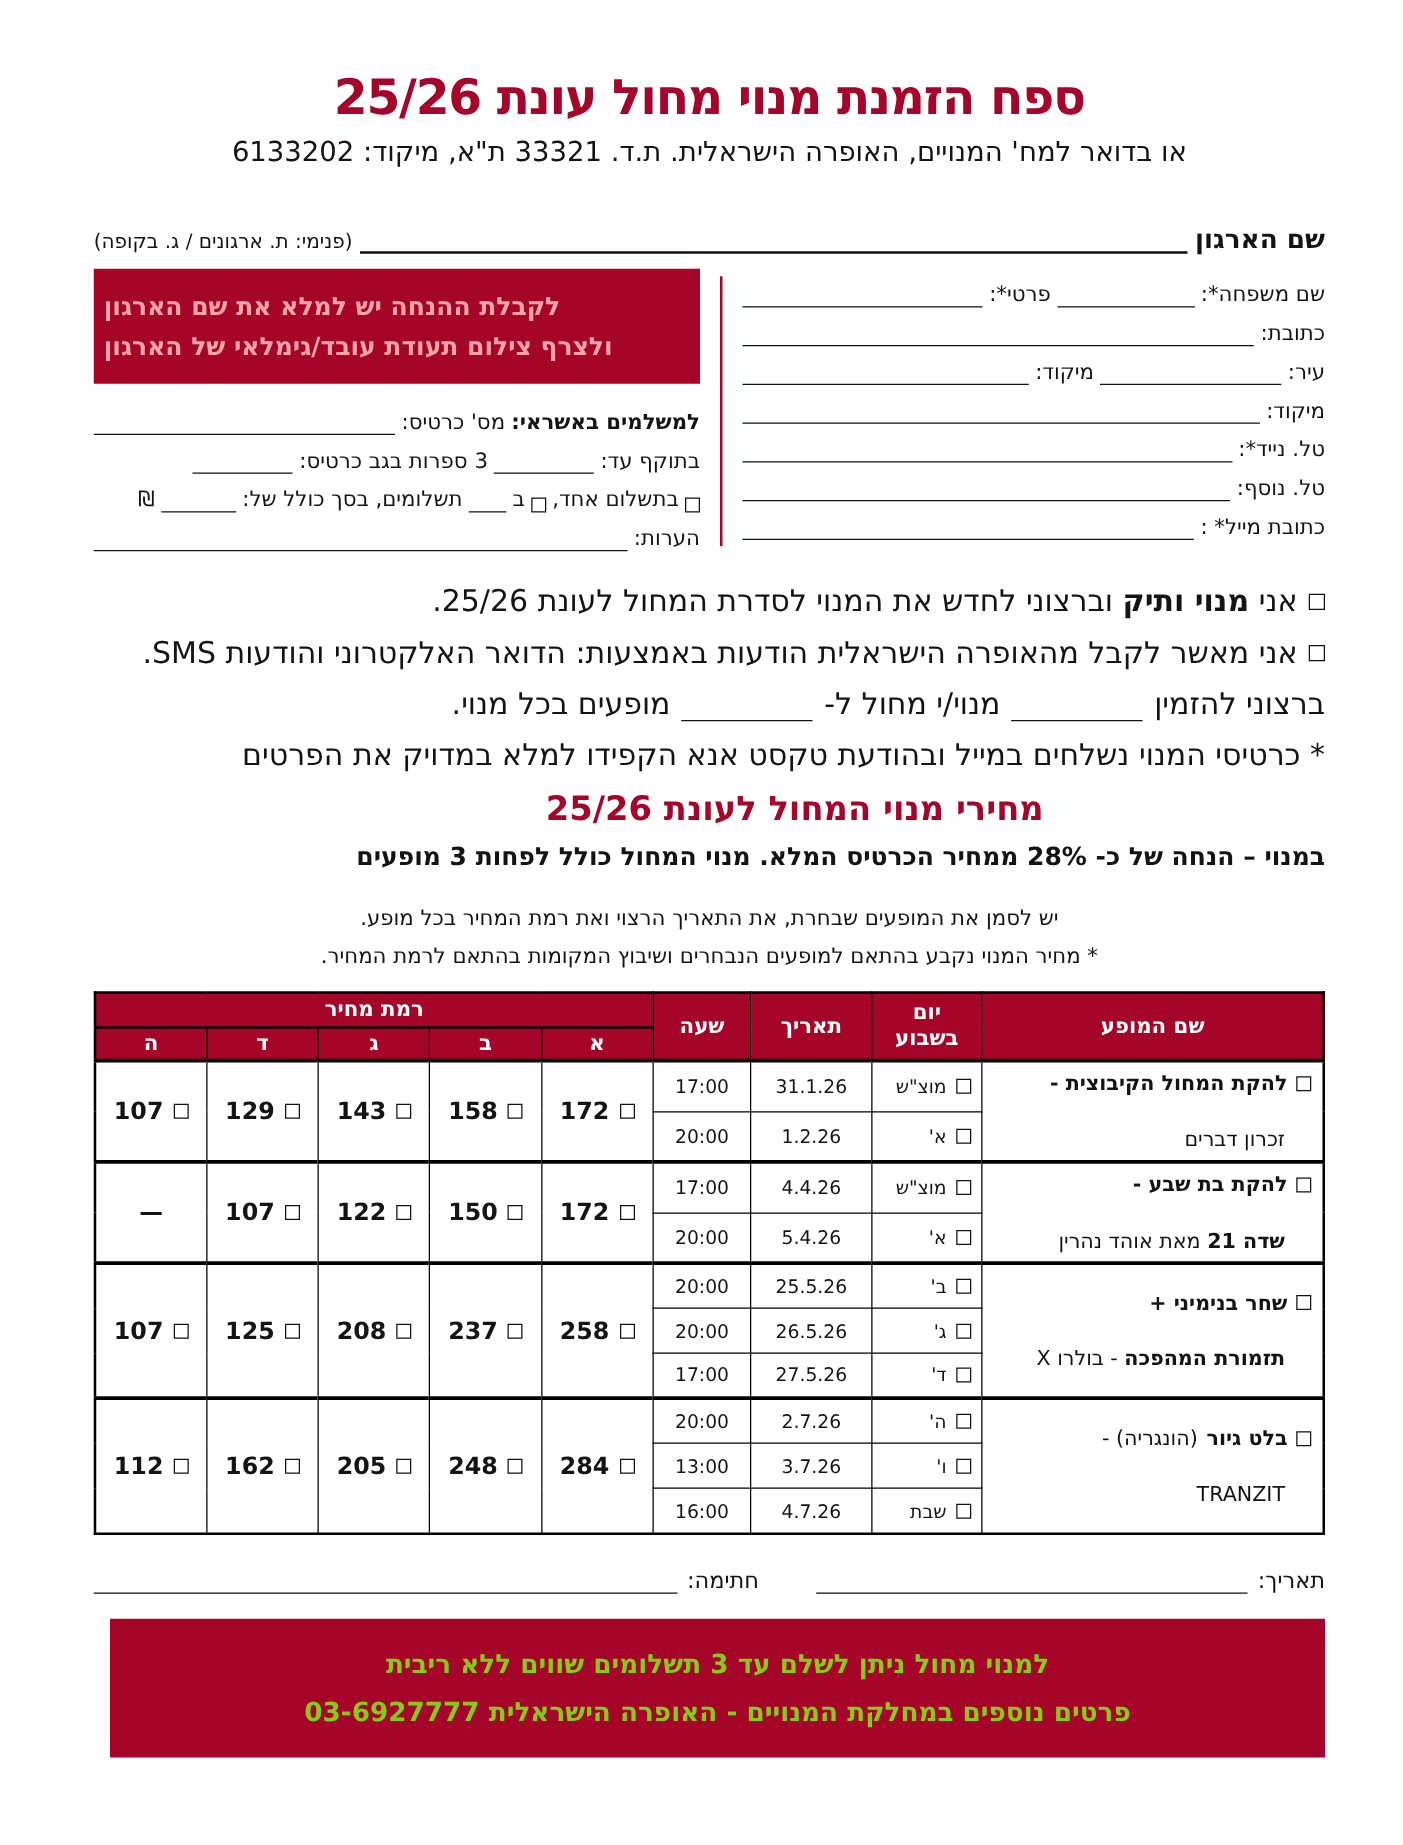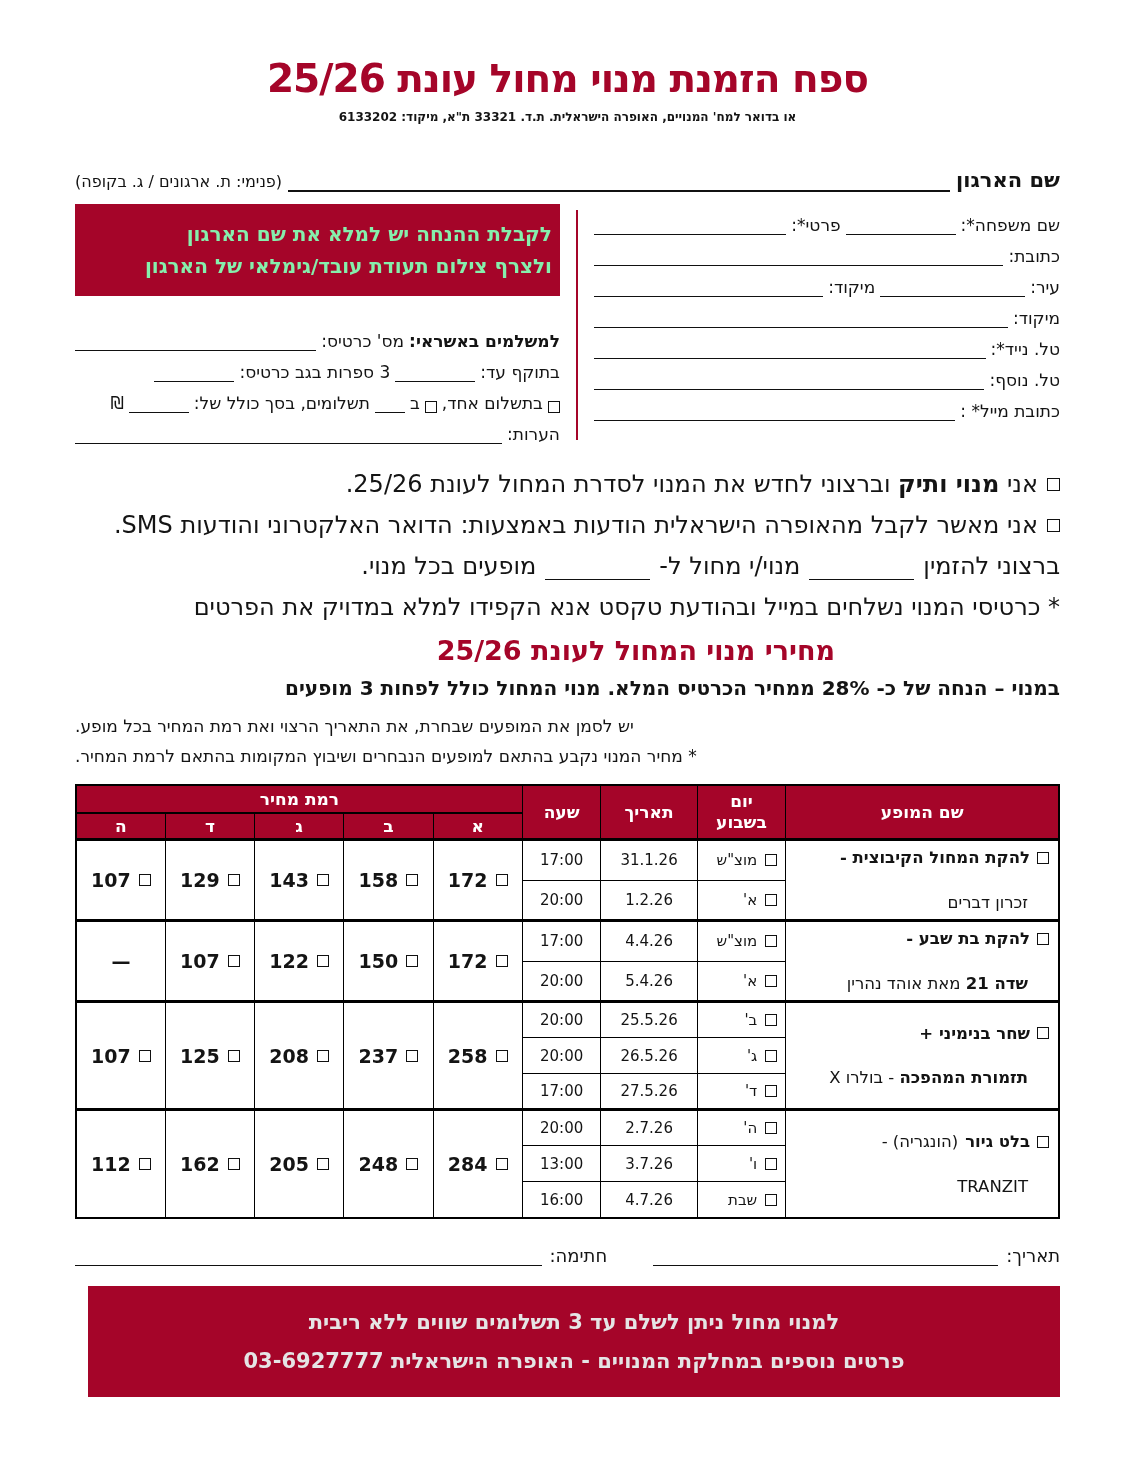--- a/index.html
+++ b/index.html
@@ -7,60 +7,60 @@
   body {
     width:1122px; height:1476px; position:relative; overflow:hidden;
     direction:rtl; font-family:"DejaVu Sans", sans-serif; color:#141414;
   }
   .page { padding:56px 62px 0 75px; }
 
   
   .hdr { text-align:center; }
   .hdr-title { color:var(--crimson); font-size:39px; font-weight:bold; letter-spacing:-1px; }
   .hdr-line1 { font-size:20px; font-weight:bold; margin-top:14px; }
-  .hdr-line2 { font-size:12px; margin-top:9px;font-weight:bold; }
+  .hdr-line2 { font-size:22px; margin-top:9px; }
 
   
   .org-row { margin-top:44px; display:flex; align-items:flex-end; gap:6px; }
   .org-label { font-size:21px; font-weight:bold; white-space:nowrap; }
   .fline { border-bottom:1.6px solid #111; flex:1 1 auto; height:1.15em; min-width:20px; }
   .org-row .fline { border-bottom-width:2px; }
   .org-note { font-size:16px; white-space:nowrap; padding-bottom:1px; }
 
   
   .cols { margin-top:12px; display:flex; align-items:stretch; }
   .col-right { flex:1 1 48%; }
   .vdiv { flex:0 0 2.5px; background:var(--crimson); margin:6px 16px 4px 16px; }
   .col-left { flex:1 1 50%; }
 
   .frow { display:flex; align-items:flex-end; gap:5px; height:31px; font-size:17px; }
   .frow .lbl { white-space:nowrap; padding-bottom:0; }
   .w110 { flex:0 0 110px; } .w80 { flex:0 0 80px; } .w30 { flex:0 0 30px; }
   .w60 { flex:0 0 60px; } .w150 { flex:0 0 145px; }
 
   .discount-box {
-    background:var(--crimson); color:#86efac; text-align:right;
-    font-size:20px; font-weight:bold; line-height:1.6; padding:14px 8px; margin-bottom:24px;
+    background:var(--crimson); color:#fca5a5; text-align:left;
+    font-size:20px; font-weight:bold; line-height:1.6; padding:14px 8px; margin-bottom:10px;
   }
   .bold { font-weight:bold; }
 
   .cb { display:inline-block; width:13px; height:13px; border:1.6px solid #111;
         background:#fff; flex:0 0 auto; }
   .cb.small { width:12px; height:12px; }
 
   
   .options { margin-top:26px; font-size:24px; }
   .opt-row { display:flex; align-items:center; gap:9px; margin-bottom:13px; min-height:21px; }
   .opt-row .fline { flex:0 0 105px; }
 
   
   .prices-title { margin-top:14px; color:var(--crimson); font-size:27px; font-weight:bold;
                   text-align:right; padding-right:225px; }
   .prices-sub { margin-top:10px; font-size:20px; font-weight:bold; text-align:right; }
-  .prices-inst { margin-top:12px; font-size:17px; text-align:left; line-height:1.75; }
+  .prices-inst { margin-top:24px; font-size:17px; text-align:center; line-height:1.75; }
 
   
   table.shows { width:100%; border-collapse:collapse; margin-top:12px; direction:rtl;
                 border:2px solid #000; }
   .shows th, .shows td { border:1px solid #000; }
   .shows thead th { background:var(--crimson); color:#fff; font-weight:bold;
                     font-size:17px; text-align:center; padding:3px 4px; }
   .shows thead th.two-line { white-space:pre-line; line-height:1.2; }
   .shows thead tr.level-row th { height:27px; padding:1px; }
   .shows thead th { border-bottom:2.5px solid #000; }
@@ -73,21 +73,21 @@
   .name-line1 { display:flex; align-items:center; gap:7px; }
   .name-line2 { padding-right:21px;margin-top:19px; }
   .dash { font-weight:bold; font-size:19px; }
 
   
   .sig-row { margin-top:26px; display:flex; align-items:flex-end; gap:8px; font-size:18px; }
   .sig-row .date-line { flex:0 0 345px; }
   .sig-row .gap { flex:0 0 30px; }
 
   
-  .footer-box { margin:20px 0 0 13px; background:var(--crimson); color:#e5e5e5;
+  .footer-box { margin:20px 0 0 13px; background:var(--crimson); color:#84cc16;
                 text-align:center; font-weight:bold; font-size:21px;
                 padding:17px 10px; line-height:1.85; }
 </style>
 </head>
 <body>
 
 <div class="page">
 
   <div class="hdr">
     <div class="hdr-title">ספח הזמנת מנוי מחול עונת 25/26</div>

